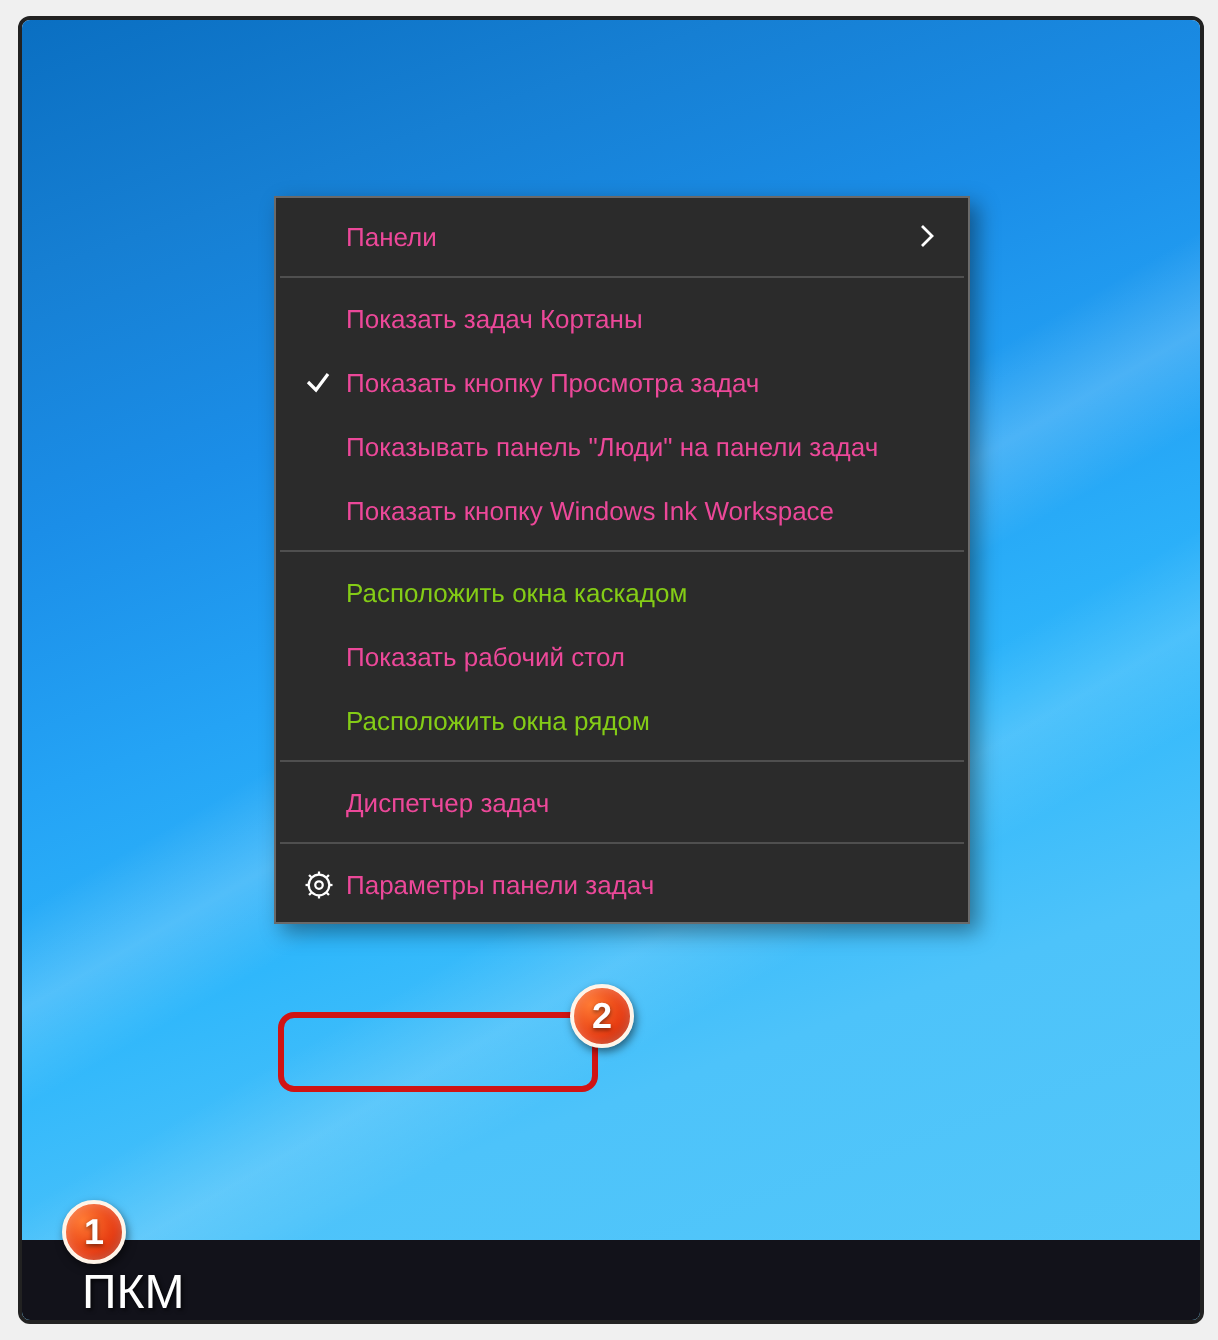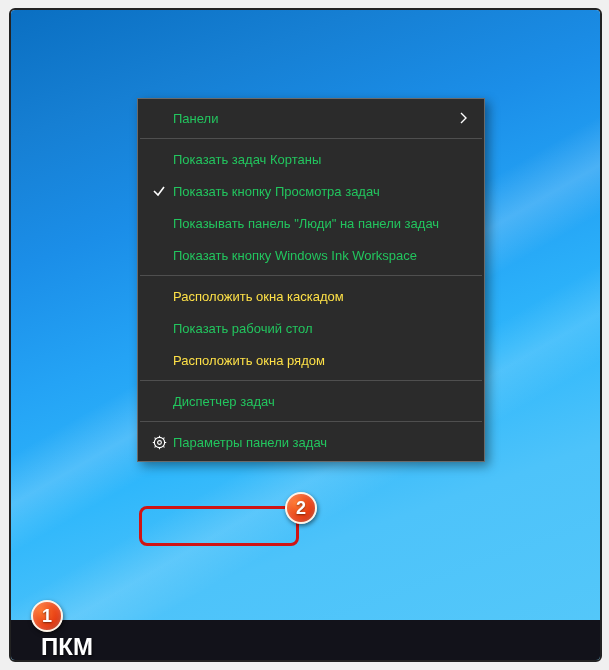--- a/index.html
+++ b/index.html
@@ -58,26 +58,26 @@
     background: #2b2b2b;
     border: 1px solid #6a6a6a;
     box-shadow: 4px 4px 10px rgba(0,0,0,0.4);
     padding: 3px 1px;
   }
   .menu-item {
     display: flex;
     align-items: center;
     height: 32px;
     padding: 0 12px 0 6px;
-    color: #22c55e;
+    color: #ec4899;
     font-size: 13px;
     position: relative;
     cursor: default;
   }
-  .menu-item.disabled { color: #fde047; }
+  .menu-item.disabled { color: #84cc16; }
   .menu-item .icon-slot {
     width: 28px;
     display: flex;
     align-items: center;
     justify-content: center;
     flex-shrink: 0;
   }
   .menu-item .label { flex: 1; }
   .menu-item .chevron {
     width: 14px;
@@ -120,21 +120,21 @@
     text-shadow: 0 1px 2px rgba(0,0,0,0.5);
   }
   .badge1 { left: 20px; top: 590px; }
   .badge2 { left: 274px; top: 482px; }
   .pkm-label {
     position: absolute;
     left: 30px;
     top: 623px;
     color: #ffffff;
     font-size: 24px;
-    font-weight: 700;
+    font-weight: 400;
     text-shadow: 1px 1px 2px rgba(0,0,0,0.7);
     font-family: Arial, sans-serif;
   }
 </style>
 </head>
 <body>
 
 <div class="frame">
   <div class="desktop"></div>
   <div class="taskbar"></div>

